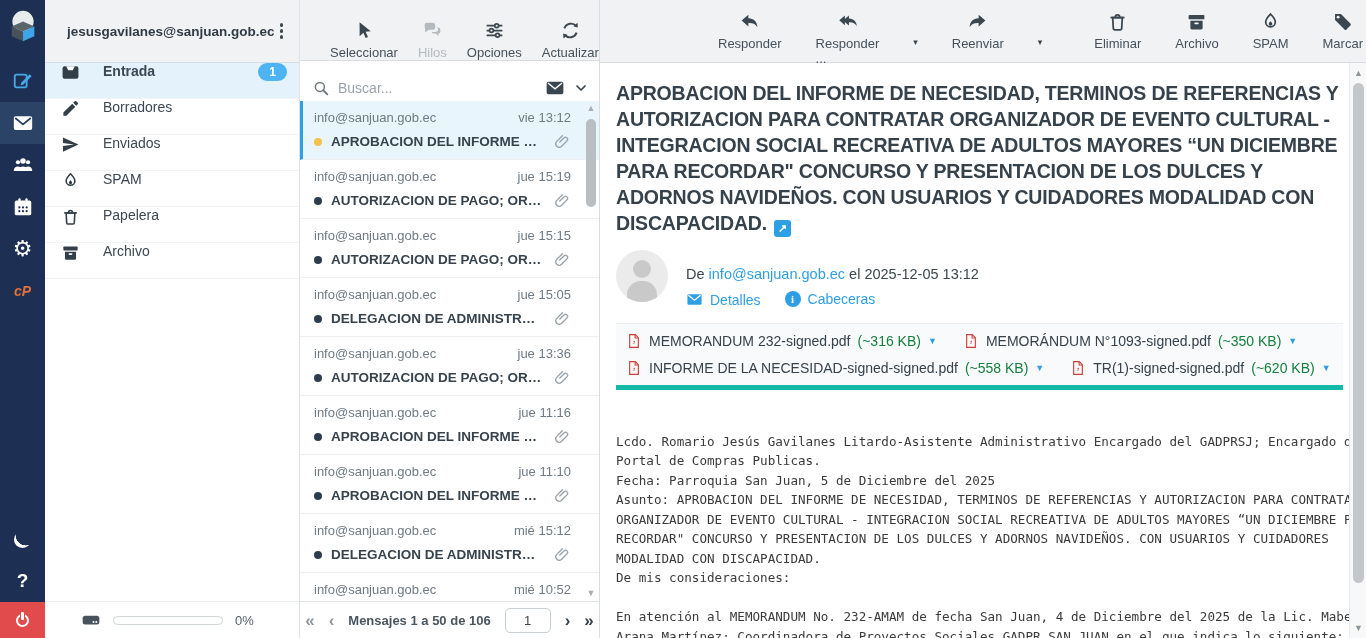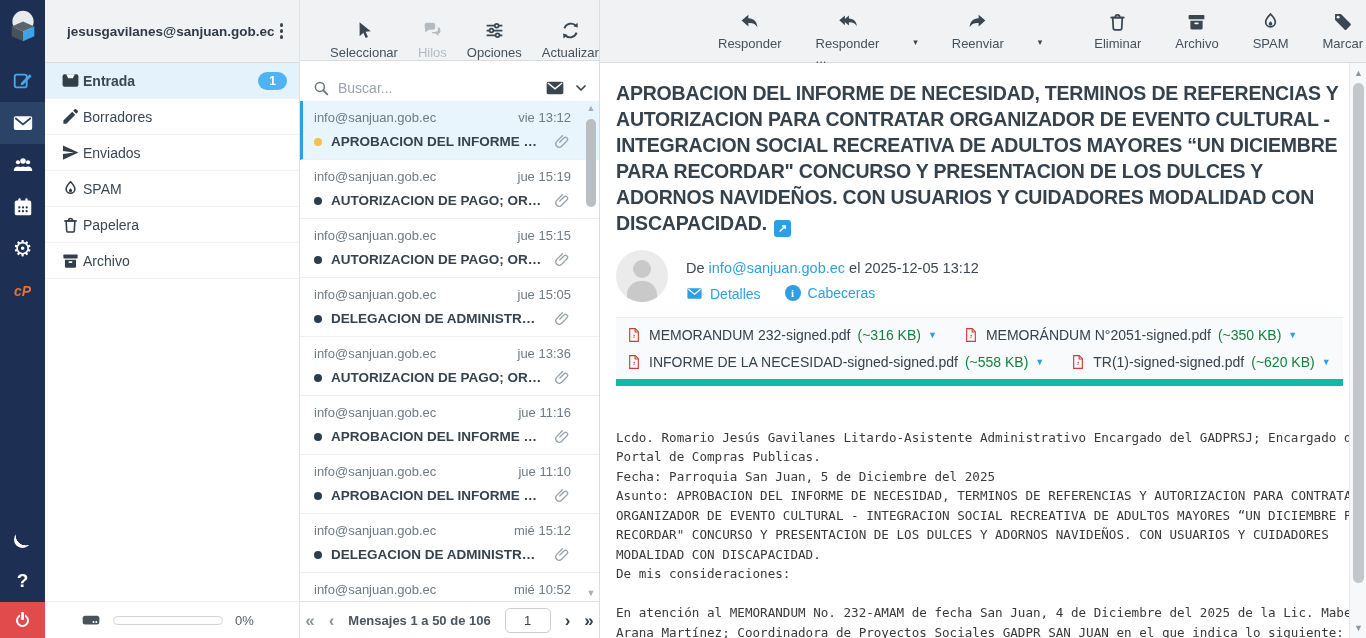--- a/index.html
+++ b/index.html
@@ -33,21 +33,21 @@
 .tbtn.disabled .ico{color:#b3bac0}
 .tcaret{font-size:9px;color:#3a4650;margin-top:26px;cursor:pointer}
 
 
 .sidebar{position:absolute;left:45px;top:0;width:255px;height:638px;background:#fff;border-right:1px solid #e0e3e5}
 .sidebar-header{height:63px;display:flex;align-items:center;padding:0 10px 0 22px}
 .user-email{font-size:13.5px;font-weight:bold;color:#2f3b46;flex:1;text-align:right;padding-right:8px;white-space:nowrap;overflow:hidden}
 .kebab{display:flex;flex-direction:column;gap:2.5px;padding:4px 6px;cursor:pointer}
 .kebab i{width:3.5px;height:3.5px;border-radius:50%;background:#3c474f}
 .folders{position:absolute;top:63px;left:0;right:0;bottom:37px;overflow:hidden}
-.folder{height:36px;display:flex;align-items:center;gap:3px;padding:0 12px 0 16px;border-bottom:1px solid #f1f3f4;font-size:14px;color:#3b4752;cursor:pointer}
+.folder{height:36px;display:flex;align-items:flex-start;gap:23px;padding:0 12px 0 16px;border-bottom:1px solid #f1f3f4;font-size:14px;color:#3b4752;cursor:pointer}
 .folder .ico{width:19px;height:19px;color:#323e48;flex:0 0 auto}
 .folder.selected{background:#e4f2fb;font-weight:bold}
 .badge{margin-left:auto;background:#4db3f3;color:#fff;font-size:12px;font-weight:bold;border-radius:10px;padding:2px 11px}
 .quota{position:absolute;bottom:0;left:0;right:0;height:37px;border-top:1px solid #eceff1;display:flex;align-items:center;padding-left:36px;gap:12px}
 .quota .ico{width:20px;height:20px;color:#49535b}
 .quota-bar{width:110px;height:9px;border:1px solid #cfd4d7;border-radius:5px;background:#fff}
 .quota-label{font-size:13px;color:#55606a}
 
 
 .list{position:absolute;left:300px;top:0;width:300px;height:638px;background:#fff;border-right:1px solid #d9dde0}
@@ -83,27 +83,27 @@
 .mail{position:absolute;left:600px;top:0;width:766px;height:638px;background:#fff}
 .mail-toolbar{height:63px;display:flex;align-items:flex-start;gap:34px;padding:11px 0 0 118px}
 .mail-toolbar .grp-delete{margin-left:18px}
 .mail-content{position:absolute;left:0;top:63px;right:17px;bottom:0;overflow:hidden;padding:17px 6px 0 16px}
 .subject{font-size:19.5px;font-weight:bold;color:#36424b;line-height:26px;letter-spacing:-0.2px;max-width:742px}
 .extlink{display:inline-flex;align-items:center;justify-content:center;width:17px;height:17px;border-radius:3px;background:#2f9fe4;color:#fff;font-size:11px;vertical-align:-2px;margin-left:7px;cursor:pointer}
 .fromblock{display:flex;gap:18px;margin-top:13px;align-items:flex-start}
 .avatar{width:52px;height:52px;border-radius:50%;background:#ebebeb;position:relative;overflow:hidden;flex:0 0 auto}
 .avatar .head{position:absolute;left:17px;top:10px;width:18px;height:18px;border-radius:50%;background:#c9c9c9}
 .avatar .bodyp{position:absolute;left:11px;top:31px;width:30px;height:22px;border-radius:14px 14px 0 0;background:#c9c9c9}
-.fromline{font-size:14.5px;color:#3c474f;margin-top:10px}
+.fromline{font-size:14.5px;color:#3c474f;margin-top:16px}
 .linkblue{color:#2f9fe4;text-decoration:none;cursor:pointer}
 .metalinks{display:flex;gap:24px;margin-top:9px;align-items:center}
 .metalink{display:flex;gap:7px;align-items:flex-end;font-size:14px;color:#2f9fe4;cursor:pointer}
 .metalink .ico{width:17px;height:17px;color:#2f9fe4}
 .infoico{width:16px;height:16px;border-radius:50%;background:#2f9fe4;color:#fff;font-size:11px;font-weight:bold;display:flex;align-items:center;justify-content:center;font-family:"Liberation Serif",serif}
-.attachpanel{margin-top:15px;background:#f9fafb;border-top:1px solid #eceff1;border-bottom:7px solid #14b8a6;padding:8px 10px;display:flex;flex-wrap:wrap;column-gap:26px;row-gap:9px;max-width:738px}
+.attachpanel{margin-top:15px;background:#f9fafb;border-top:1px solid #eceff1;border-bottom:5px solid #14b8a6;padding:8px 10px;display:flex;flex-wrap:wrap;column-gap:26px;row-gap:9px;max-width:738px}
 .attach{display:inline-flex;align-items:center;gap:7px;cursor:pointer}
 .attach .ico{width:16px;height:18px;color:#cf3e36;flex:0 0 auto}
 .attach-name{font-size:14px;color:#36424c}
 .attach-size{font-size:14px;color:#15803d}
 .attach-caret{font-size:9px;color:#2f9fe4}
 .mailbody{margin-top:42px;font-family:"DejaVu Sans Mono",monospace;font-size:12.6px;line-height:19.5px;color:#3a3a3a;white-space:pre}
 .mail-sb{position:absolute;top:63px;right:0;bottom:0;width:17px;background:#f7f8f9;border-left:1px solid #e7e9eb}
 .mail-sb .arr{position:absolute;left:0;width:17px;text-align:center;font-size:9px;color:#8d969d}
 .mail-sb .arr.up{top:5px}
 .mail-sb .arr.down{bottom:5px}
@@ -623,21 +623,21 @@
             </svg>
             <span class="attach-name">MEMORANDUM 232-signed.pdf</span>
             <span class="attach-size">(~316 KB)</span>
             <span class="attach-caret">▼</span>
           </span>
 
           <span class="attach">
             <svg class="ico" viewBox="0 0 24 24">
               <use href="#i-pdf"></use>
             </svg>
-            <span class="attach-name">MEMORÁNDUM N°2051-signed.pdf</span>
+            <span class="attach-name">MEMORÁNDUM N°1093-signed.pdf</span>
             <span class="attach-size">(~350 KB)</span>
             <span class="attach-caret">▼</span>
           </span>
 
           <span class="attach">
             <svg class="ico" viewBox="0 0 24 24">
               <use href="#i-pdf"></use>
             </svg>
             <span class="attach-name">INFORME DE LA NECESIDAD-signed-signed.pdf</span>
             <span class="attach-size">(~558 KB)</span>

